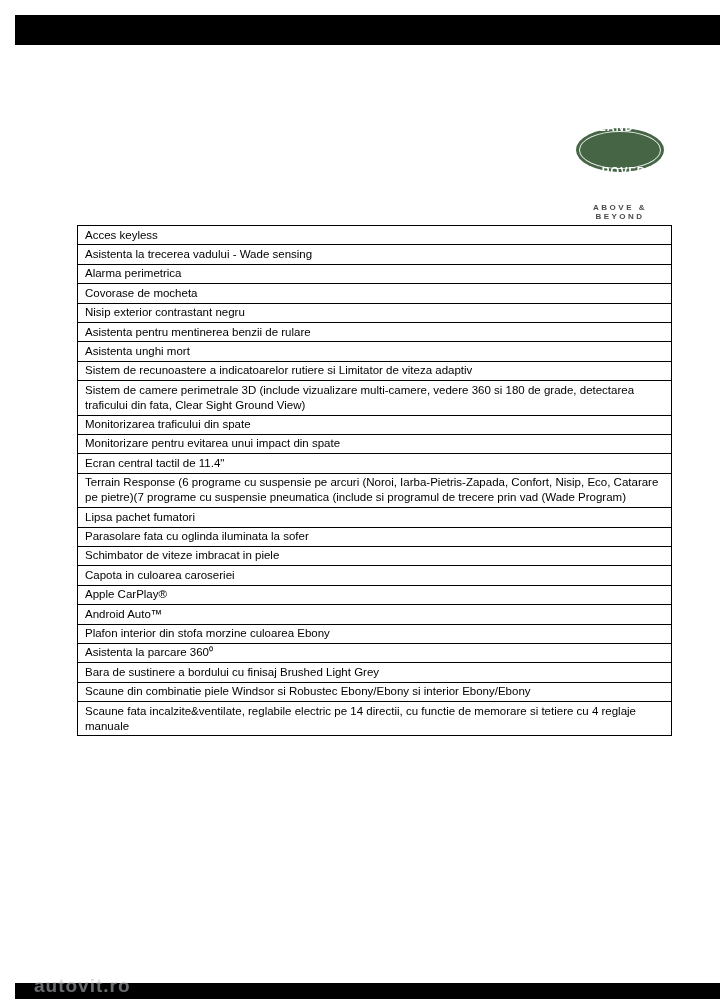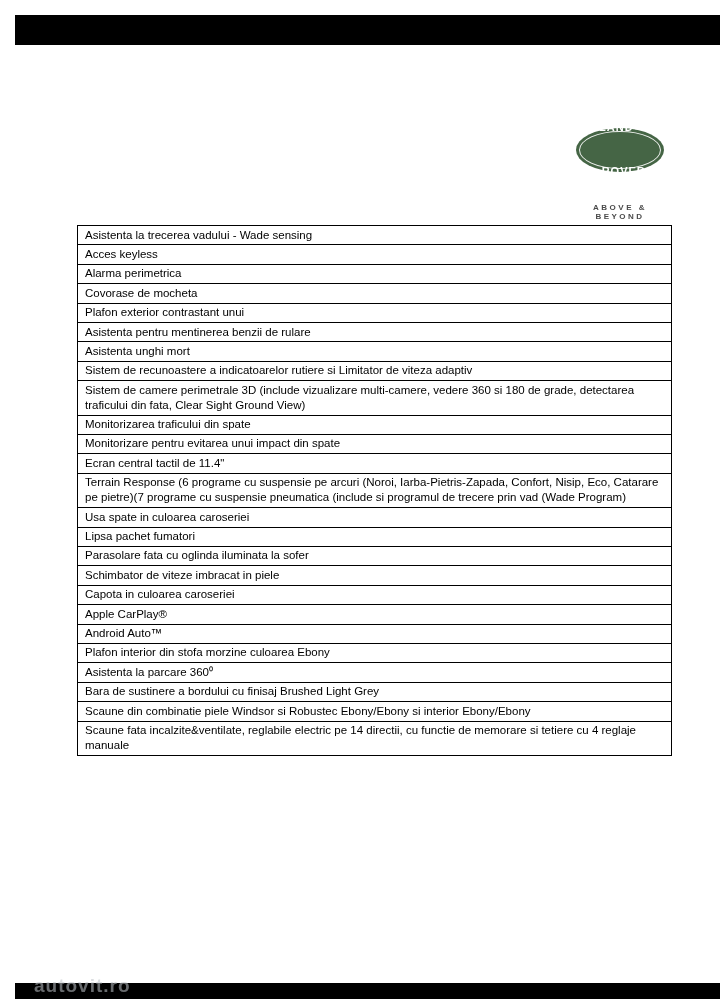--- a/index.html
+++ b/index.html
@@ -81,34 +81,33 @@
 
   <div class="brand">
     <div class="logo-oval">
       <div class="logo-line l1">LAND</div>
       <div class="logo-line l2">ROVER</div>
     </div>
     <div class="tagline">ABOVE &amp; BEYOND</div>
   </div>
 
   <div class="feature-table">
+      <div class="feature-row">Acces keyless</div>
       <div class="feature-row">Asistenta la trecerea vadului - Wade sensing</div>
-      <div class="feature-row">Acces keyless</div>
       <div class="feature-row">Alarma perimetrica</div>
       <div class="feature-row">Covorase de mocheta</div>
-      <div class="feature-row">Plafon exterior contrastant unui</div>
+      <div class="feature-row">Nisip exterior contrastant negru</div>
       <div class="feature-row">Asistenta pentru mentinerea benzii de rulare</div>
       <div class="feature-row">Asistenta unghi mort</div>
       <div class="feature-row">Sistem de recunoastere a indicatoarelor rutiere si Limitator de viteza adaptiv</div>
       <div class="feature-row">Sistem de camere perimetrale 3D (include vizualizare multi-camere, vedere 360 si 180 de grade, detectarea traficului din fata, Clear Sight Ground View)</div>
       <div class="feature-row">Monitorizarea traficului din spate</div>
       <div class="feature-row">Monitorizare pentru evitarea unui impact din spate</div>
       <div class="feature-row">Ecran central tactil de 11.4"</div>
       <div class="feature-row">Terrain Response (6 programe cu suspensie pe arcuri (Noroi, Iarba-Pietris-Zapada, Confort, Nisip, Eco, Catarare pe pietre)(7 programe cu suspensie pneumatica (include si programul de trecere prin vad (Wade Program)</div>
-      <div class="feature-row">Usa spate in culoarea caroseriei</div>
       <div class="feature-row">Lipsa pachet fumatori</div>
       <div class="feature-row">Parasolare fata cu oglinda iluminata la sofer</div>
       <div class="feature-row">Schimbator de viteze imbracat in piele</div>
       <div class="feature-row">Capota in culoarea caroseriei</div>
       <div class="feature-row">Apple CarPlay®</div>
       <div class="feature-row">Android Auto™</div>
       <div class="feature-row">Plafon interior din stofa morzine culoarea Ebony</div>
       <div class="feature-row">Asistenta la parcare 360⁰</div>
       <div class="feature-row">Bara de sustinere a bordului cu finisaj Brushed Light Grey</div>
       <div class="feature-row">Scaune din combinatie piele Windsor si Robustec Ebony/Ebony si interior Ebony/Ebony</div>

